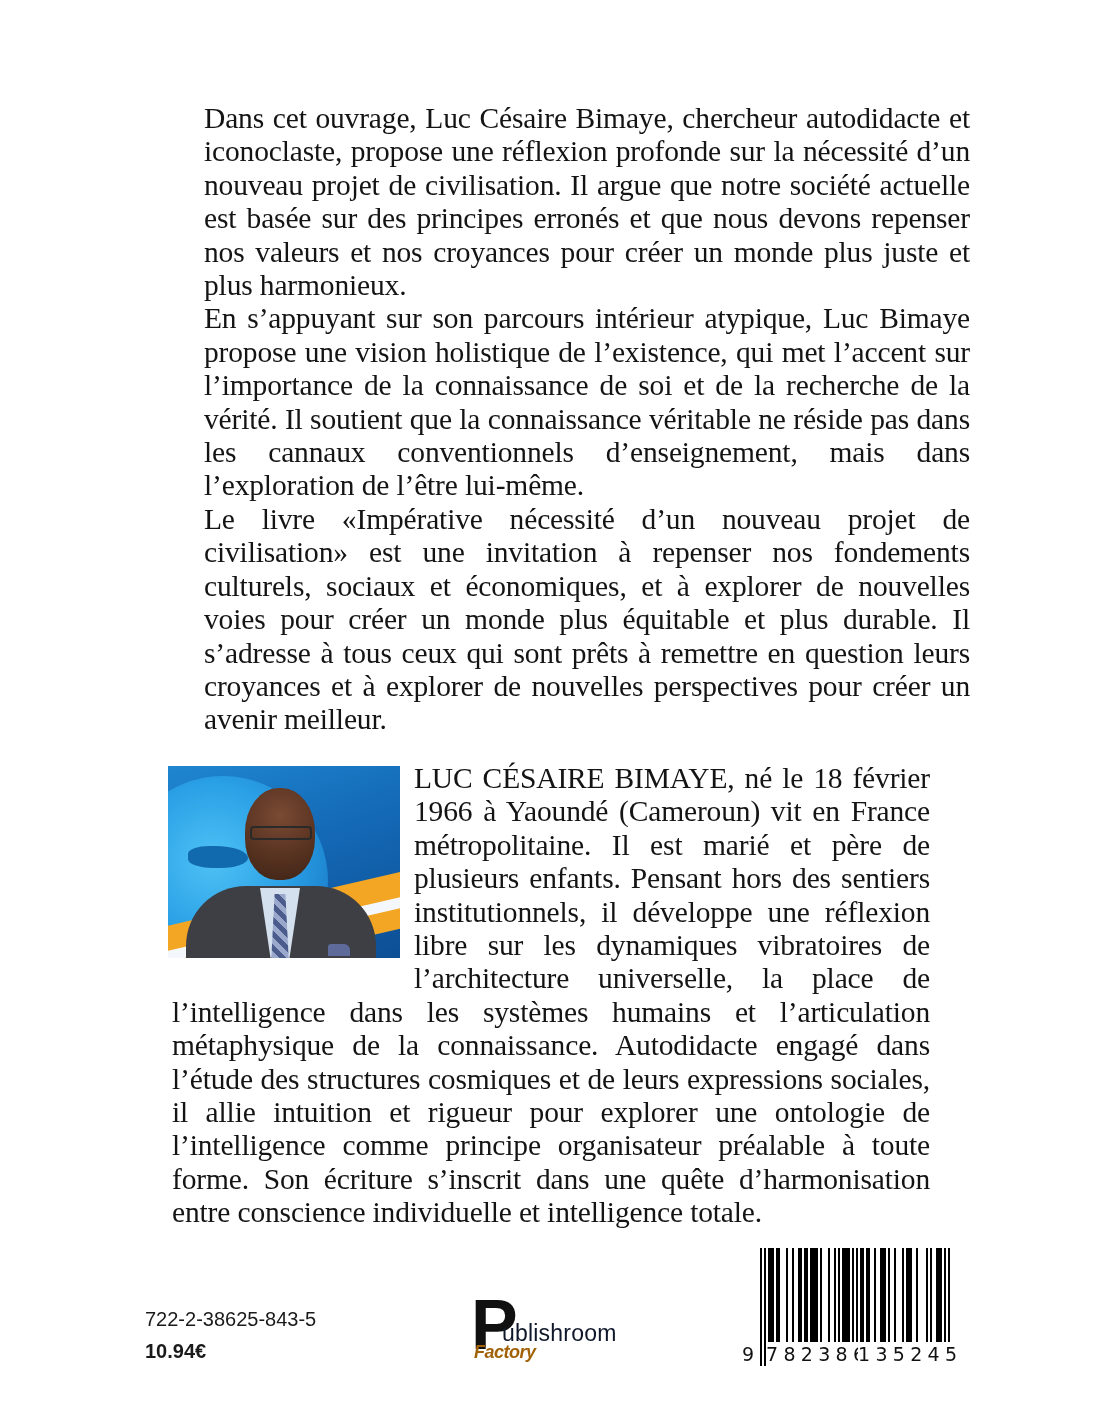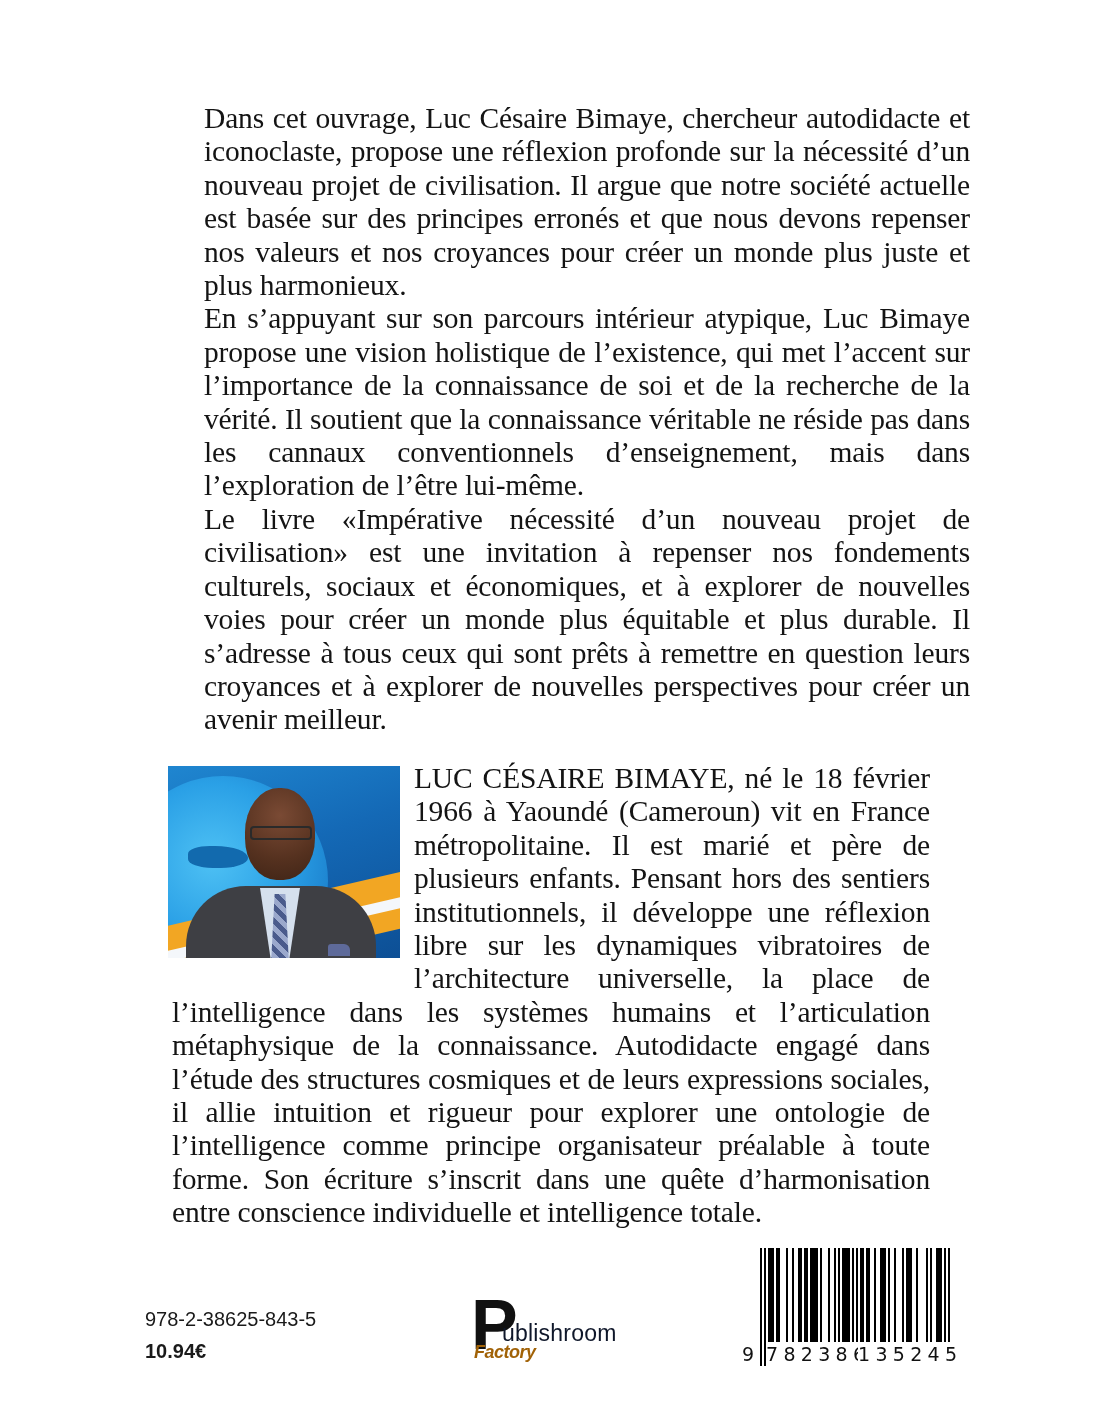--- a/index.html
+++ b/index.html
@@ -211,21 +211,21 @@
     <div class="shirt"></div>
     <div class="tie"></div>
     <div class="head"></div>
     <div class="glasses"></div>
     <div class="pocket-square"></div>
   </div>
   <p>LUC CÉSAIRE BIMAYE, né le 18 février 1966 à Yaoundé (Cameroun) vit en France métropolitaine. Il est marié et père de plusieurs enfants. Pensant hors des sentiers institutionnels, il développe une réflexion libre sur les dynamiques vibratoires de l’architecture universelle, la place de l’intelligence dans les systèmes humains et l’articulation métaphysique de la connaissance. Autodidacte engagé dans l’étude des structures cosmiques et de leurs expressions sociales, il allie intuition et rigueur pour explorer une ontologie de l’intelligence comme principe organisateur préalable à toute forme. Son écriture s’inscrit dans une quête d’harmonisation entre conscience individuelle et intelligence totale.</p>
 </div>
 
 <div id="isbn-block">
-  <div id="isbn">978-2-38625-843-5</div>
+  <div id="isbn">722-2-38625-843-5</div>
   <div id="price">10.94€</div>
 </div>
 
 <div id="publisher-logo">
   <span class="logo-p">P</span>
   <span class="logo-ublishroom">ublishroom</span>
   <span class="logo-factory">Factory</span>
 </div>
 
 <div id="barcode">

